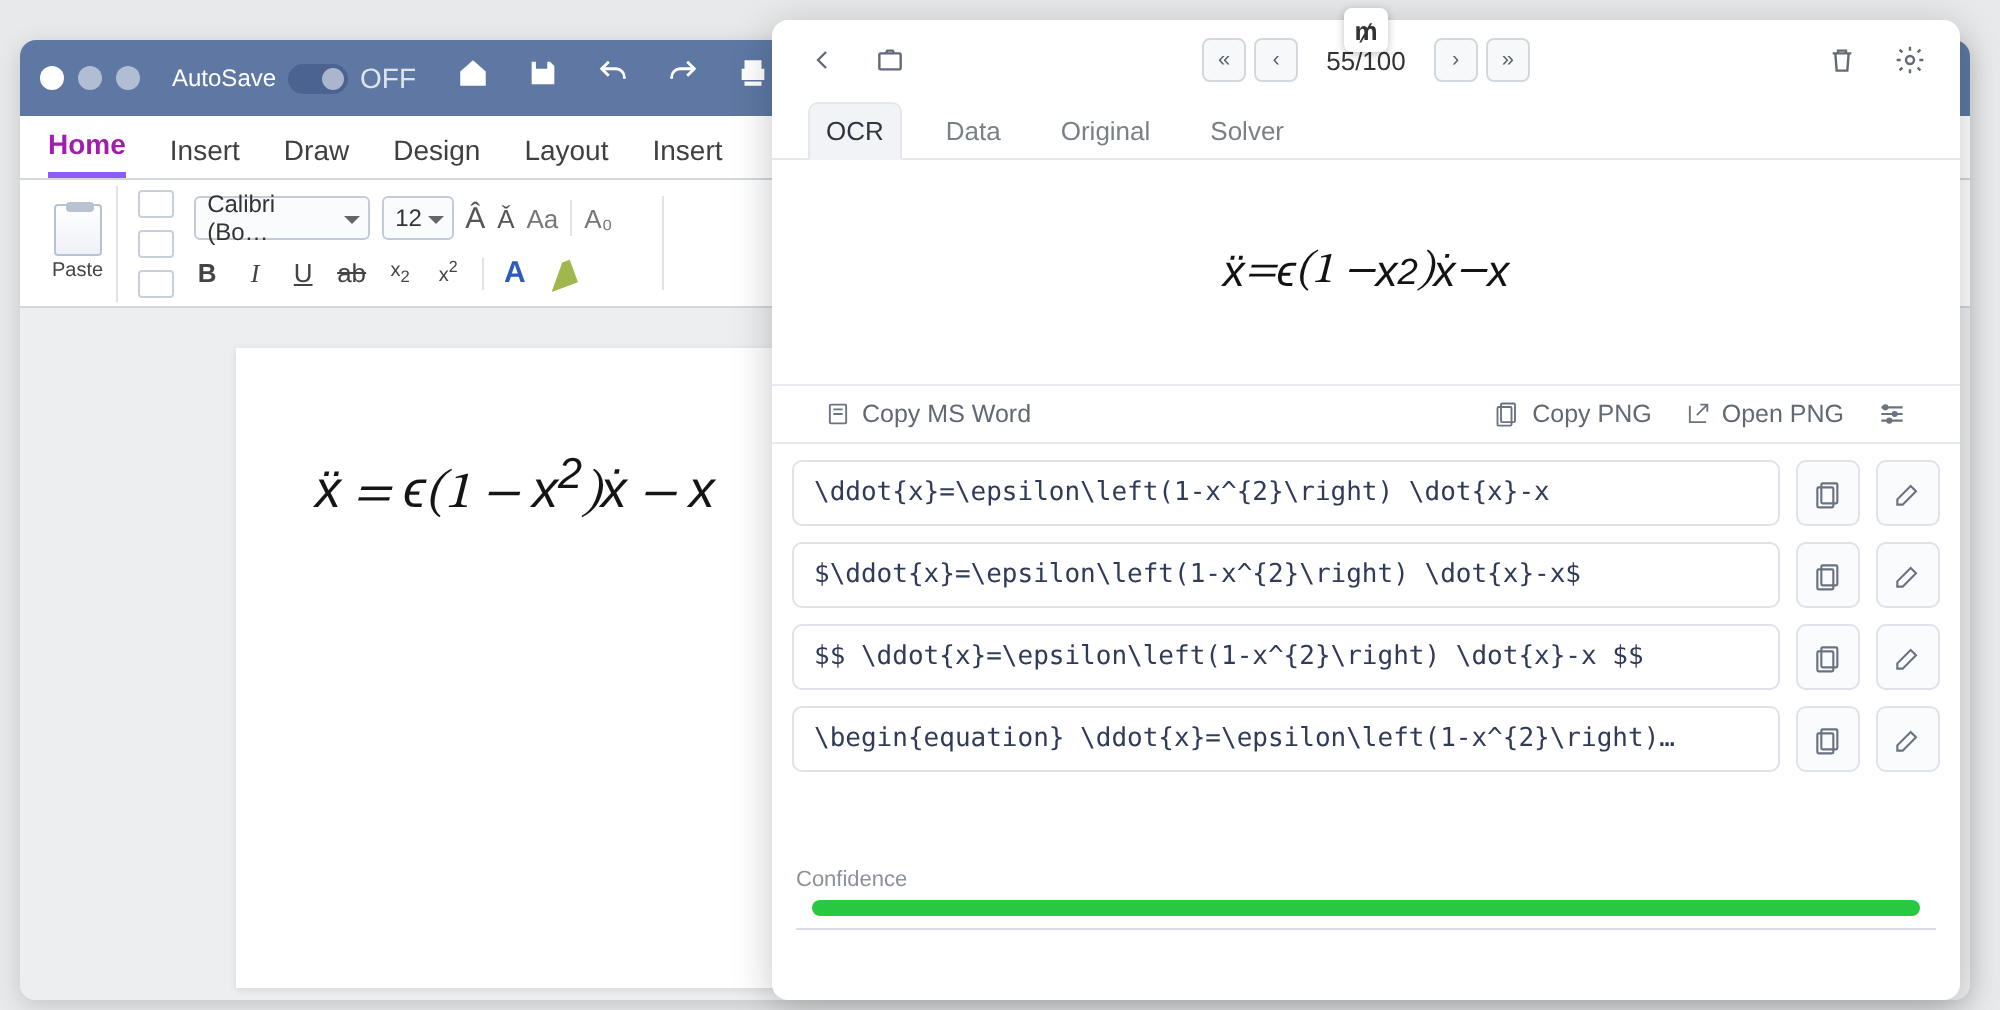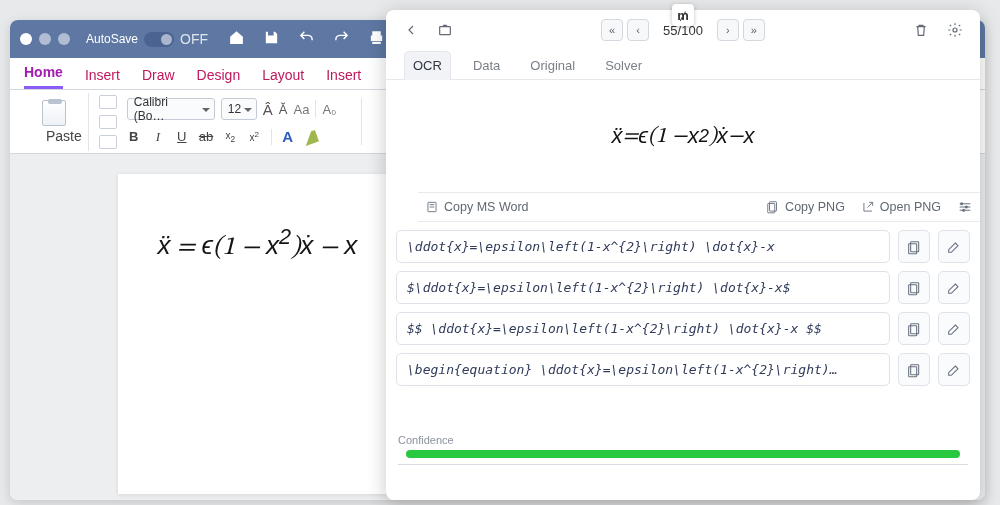--- a/index.html
+++ b/index.html
@@ -11,27 +11,27 @@
   .traffic { display:flex; gap:7px; margin-right:6px;}
   .traffic span { width:12px; height:12px; border-radius:50%; background:#b0bdd2; display:inline-block;}
   .traffic span:first-child{ background:#ffffff;}
   .autosave { color:#fff; font-size:12px; display:flex; align-items:center; gap:6px;}
   .autosave-toggle { width:30px; height:15px; border-radius:8px; background:#4a6390; position:relative;}
   .autosave-toggle::after{content:"";position:absolute; right:2px; top:2px; width:11px; height:11px; border-radius:50%; background:#a9b6cd;}
   .tbicons { display:flex; gap:18px; margin-left:10px; color:#fff; }
   .tbicons svg { width:17px; height:17px; fill:#fff; }
 
   .ribbon-tabs { height:32px; border-bottom:1px solid #d3d8de; display:flex; align-items:flex-end; padding:0 14px; gap:22px; }
-  .ribbon-tabs span { font-size:14px; color:#be185d; padding:6px 0; cursor:pointer;}
+  .ribbon-tabs span { font-size:14px; color:#404040; padding:6px 0; cursor:pointer;}
   .ribbon-tabs .active { color:#a21caf; border-bottom:3px solid #8b5cf6; font-weight:600;}
   .ribbon { height:64px; border-bottom:1px solid #d3d8de; display:flex; align-items:center; padding:4px 10px; gap:10px; }
   .paste-group { display:flex; flex-direction:column; align-items:center; gap:2px; padding:0 6px; border-right:1px solid #e0e3e8; height:58px; justify-content:center;}
   .paste-icon { width:24px; height:26px; border:1px solid #b9c2d0; border-radius:2px; background:linear-gradient(#fff,#eef1f6); position:relative;}
   .paste-icon::before{content:"";position:absolute;top:-2px;left:5px;width:14px;height:5px;background:#b9c2d0;border-radius:2px;}
-  .paste-label { font-size:14px; color:#444;margin-left:20px;}
+  .paste-label { font-size:10px; color:#444;}
   .mini-col { display:flex; flex-direction:column; gap:6px; }
   .mini-col span{ width:18px; height:14px; border:1px solid #c9d0da; border-radius:2px;}
   .font-row { display:flex; align-items:center; gap:6px;}
   .select { height:22px; border:1px solid #c4cbd6; border-radius:3px; background:#fafbfc; font-size:12px; padding:0 16px 0 6px; display:flex; align-items:center; position:relative; color:#333;}
   .select::after{content:"";position:absolute;right:4px;top:9px;border:4px solid transparent;border-top-color:#666;}
   .font-name{width:88px;} .font-size{width:36px;}
   .aa-big,.aa-small{font-size:13px;color:#555;}
   .aa-big{font-size:15px;}
   .aa-clear{font-size:13px;color:#777;}
   .style-row{display:flex; gap:10px; align-items:center; margin-top:4px;}
@@ -65,28 +65,28 @@
   .ptab.active{color:#2f3640;background:#f1f3f6;border:1px solid #e4e7ec;border-bottom:1px solid #f1f3f6;position:relative;top:1px;}
 
   .subbar{height:34px;display:flex;align-items:center;padding:0 14px;justify-content:space-between;}
   .showorig{font-size:12.5px;color:#6e747e;display:flex;align-items:center;gap:4px;}
   .showorig svg{width:12px;height:12px;stroke:#6e747e;fill:none;stroke-width:2;}
   .votes{display:flex;gap:4px;}
   .votes svg{width:16px;height:16px;stroke:#8a8f98;fill:none;stroke-width:1.6;}
 
   .render{flex:0 0 112px;display:flex;align-items:center;justify-content:center;font-family:"Cambria Math","STIX Two Math",Georgia,serif;font-style:italic;font-size:22px;color:#131313;}
 
-  .actionbar{height:30px;border-top:1px solid #e7eaef;border-bottom:1px solid #e7eaef;display:flex;align-items:center;padding:0 7px;gap:16px;font-size:12.5px;color:#606873;margin-left:32px;}
+  .actionbar{height:30px;border-top:1px solid #e7eaef;border-bottom:1px solid #e7eaef;display:flex;align-items:center;padding:0 26px;gap:16px;font-size:12.5px;color:#606873;}
   .actionbar .spacer{flex:1;}
   .ab-item{display:flex;align-items:center;gap:5px;}
   .ab-item svg{width:14px;height:14px;stroke:#6b7280;fill:none;stroke-width:1.6;}
   .ab-opts svg{width:16px;height:16px;}
 
   .codes{padding:8px 10px;display:flex;flex-direction:column;gap:8px;}
-  .code-row{display:flex;gap:8px;align-items:stretch;font-style:italic;}
+  .code-row{display:flex;gap:8px;align-items:stretch;}
   .code-box{flex:1;border:1px solid #dfe3e9;border-radius:5px;padding:8px 10px;font-family:"SF Mono",Menlo,Consolas,monospace;font-size:13px;color:#303b5a;white-space:nowrap;overflow:hidden;text-overflow:ellipsis;}
   .row-btn{width:32px;border:1px solid #dfe3e9;border-radius:5px;display:flex;align-items:center;justify-content:center;color:#6a7280;background:#fafbfc;}
   .row-btn svg{width:16px;height:16px;stroke:#6a7280;fill:none;stroke-width:1.6;}
 
   .conf{padding:4px 12px 10px;margin-top:36px;}
   .conf-label{font-size:11px;color:#8b929c;margin-bottom:4px;}
   .conf-bar{height:8px;border-radius:4px;background:#28c840;position:relative;margin:0 8px;}
   .conf-underline{height:1px;background:#d8dce2;margin-top:6px;}
 
   [data-interactable="true"]{cursor:pointer;}

